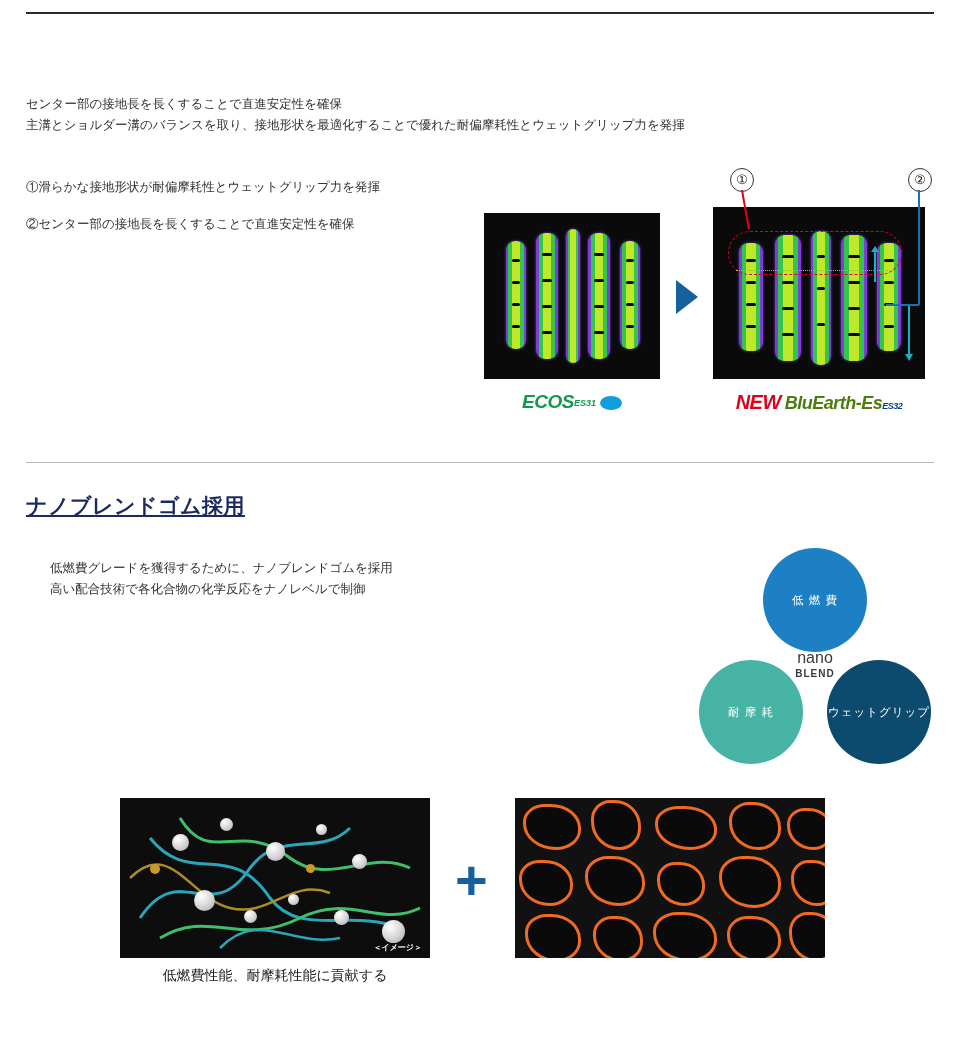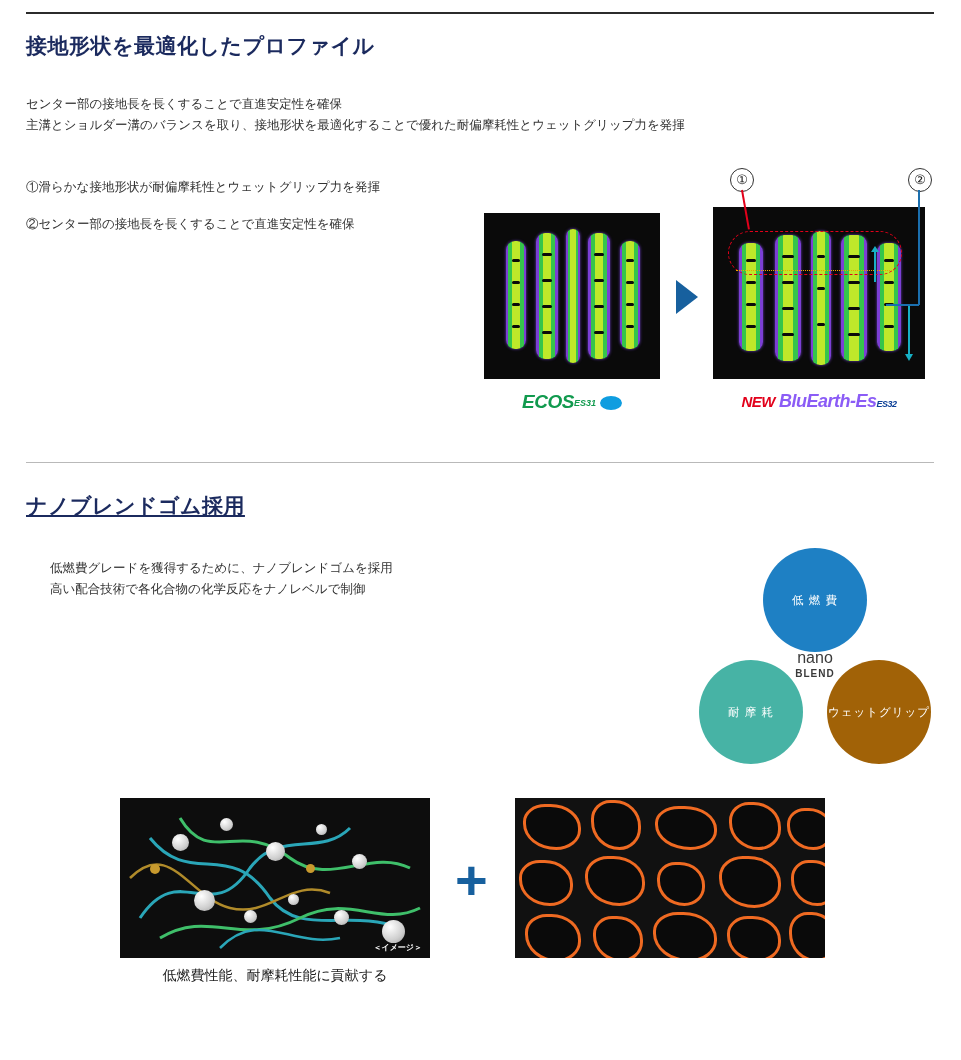--- a/index.html
+++ b/index.html
@@ -118,22 +118,22 @@
   .new-badge {
     margin-top: 12px;
     width: 212px;
     text-align: center;
     font-size: 18px;
     font-weight: bold;
     font-style: italic;
     letter-spacing: -0.5px;
     white-space: nowrap;
   }
-  .new-badge .new { color: #e2001a; font-size: 15px; margin-right: 4px; }
-  .new-badge .blue { color: #8b5cf6; }
+  .new-badge .new { color: #e2001a; font-size: 20px; margin-right: 4px; }
+  .new-badge .blue { color: #4d7c0f; }
   .new-badge .sub { font-size: 9px; color: #0b3f96; }
 
   .arrow-right {
     position: absolute;
     left: 676px;
     top: 280px;
     width: 0;
     height: 0;
     border-top: 17px solid transparent;
     border-bottom: 17px solid transparent;
@@ -234,21 +234,21 @@
   #nano-top {
     left: 73px; top: 0; width: 104px; height: 104px;
     background: #1e80c4;
   }
   #nano-left {
     left: 9px; top: 112px; width: 104px; height: 104px;
     background: #47b3a5;
   }
   #nano-right {
     left: 137px; top: 112px; width: 104px; height: 104px;
-    background: #a16207;
+    background: #0c4a6e;
   }
   #nano-center {
     position: absolute;
     left: 78px; top: 102px;
     width: 94px;
     text-align: center;
     line-height: 16px;
   }
   #nano-center .n1 { font-size: 16px; color: #3a3a3a; }
   #nano-center .n2 { font-size: 10px; color: #3a3a3a; font-weight: bold; letter-spacing: 1px;}
@@ -311,21 +311,20 @@
   #cap-left { left: 110px; top: 963px; }
   #cap-right { left: 505px; top: 963px; }
 </style>
 </head>
 <body>
 
 <div class="page">
 
   <div class="top-rule"></div>
 
-  <div class="section-title" id="sec1-title">接地形状を最適化したプロファイル</div>
 
   <div class="body-text" id="sec1-lead">
     <div>センター部の接地長を長くすることで直進安定性を確保</div>
     <div>主溝とショルダー溝のバランスを取り、接地形状を最適化することで優れた耐偏摩耗性とウェットグリップ力を発揮</div>
   </div>
 
   <div class="body-text" id="sec1-point1">①滑らかな接地形状が耐偏摩耗性とウェットグリップ力を発揮</div>
   <div class="body-text" id="sec1-point2">②センター部の接地長を長くすることで直進安定性を確保</div>
 
   <div class="fp-block" id="fp-left">

